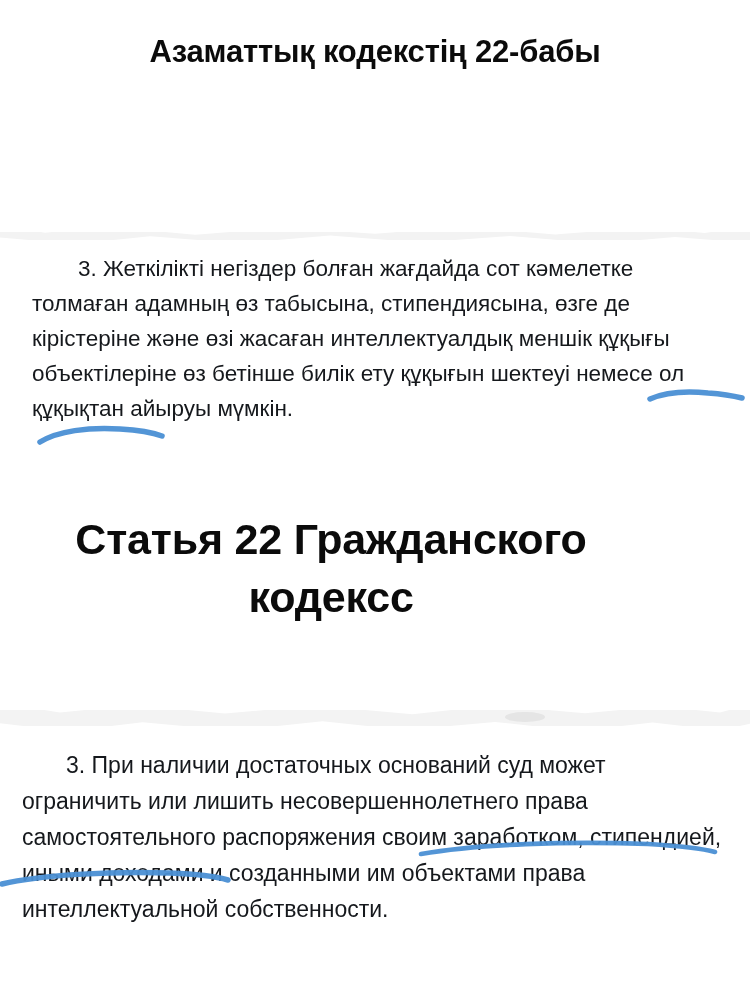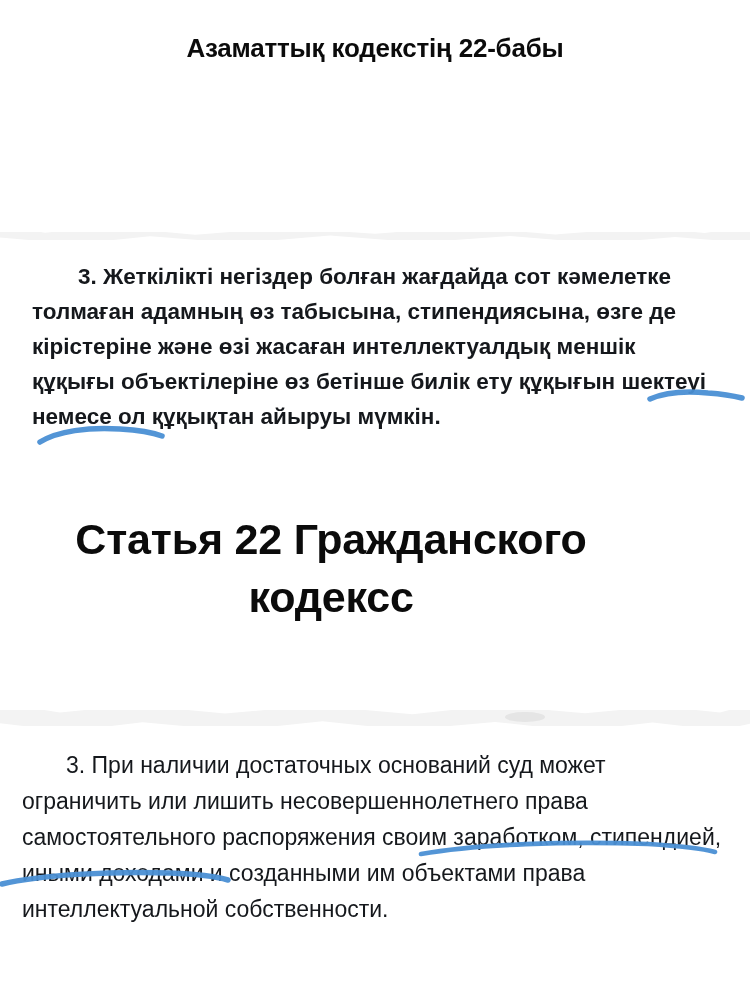--- a/index.html
+++ b/index.html
@@ -81,35 +81,34 @@
     text-align: center;
     font-weight: bold;
     color: #0b0b0b;
     letter-spacing: -0.2px;
   }
   .title-kz {
     position: absolute;
     top: 32px;
     left: 0;
     width: 750px;
-    font-size: 26px;
+    font-size: 31px;
     line-height: 1.28;
   }
   .para {
     position: absolute;
     color: #15181c;
     font-size: 22.5px;
     line-height: 1.55;
   }
   .para-kz {
-    top: 260px;
+    top: 252px;
     left: 32px;
     width: 690px;
     text-indent: 46px;
-    font-weight: bold;
   }
   .title-ru {
     position: absolute;
     top: 510px;
     left: 0;
     width: 662px;
     font-size: 43px;
     line-height: 1.35;
   }
   .para-ru {

